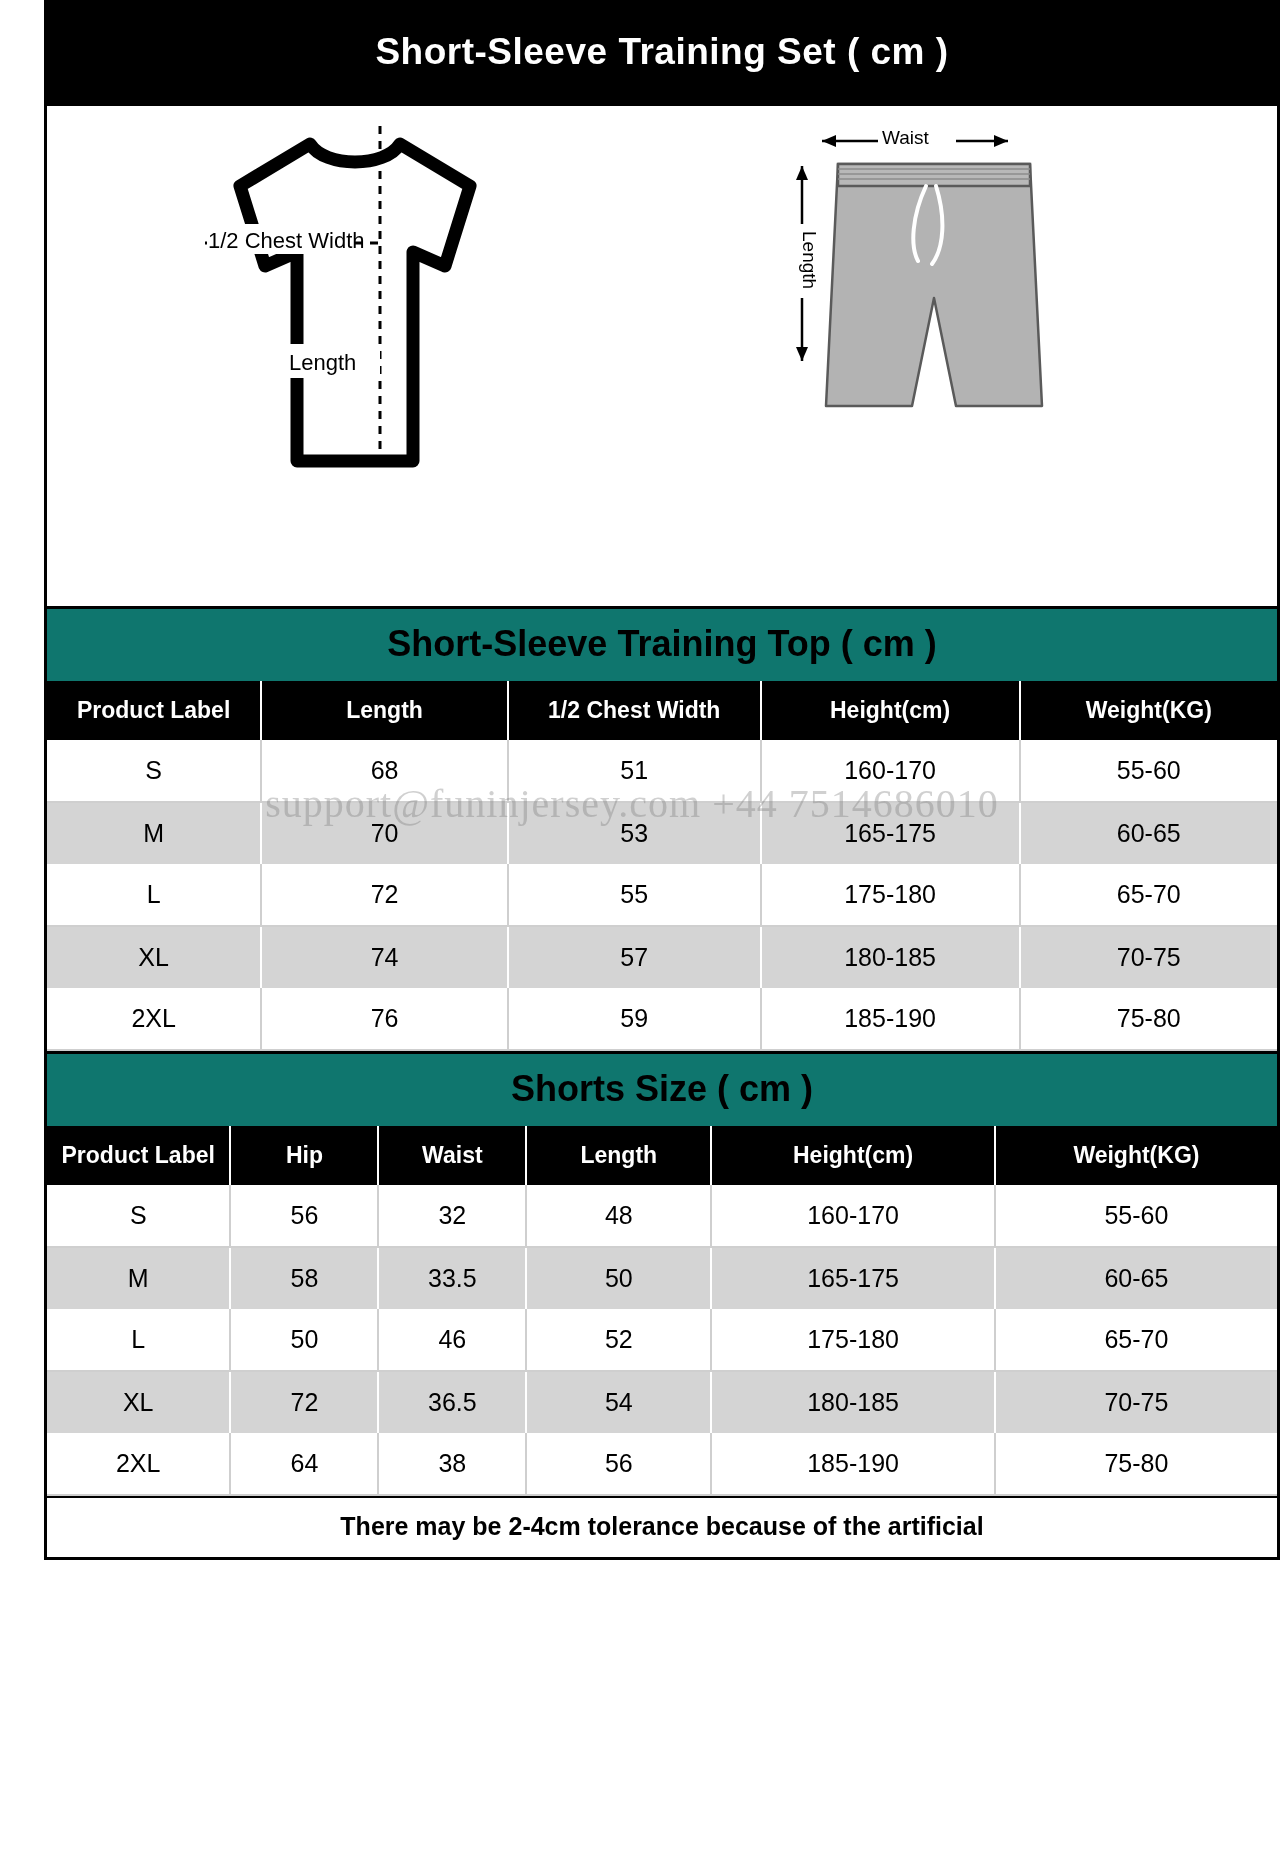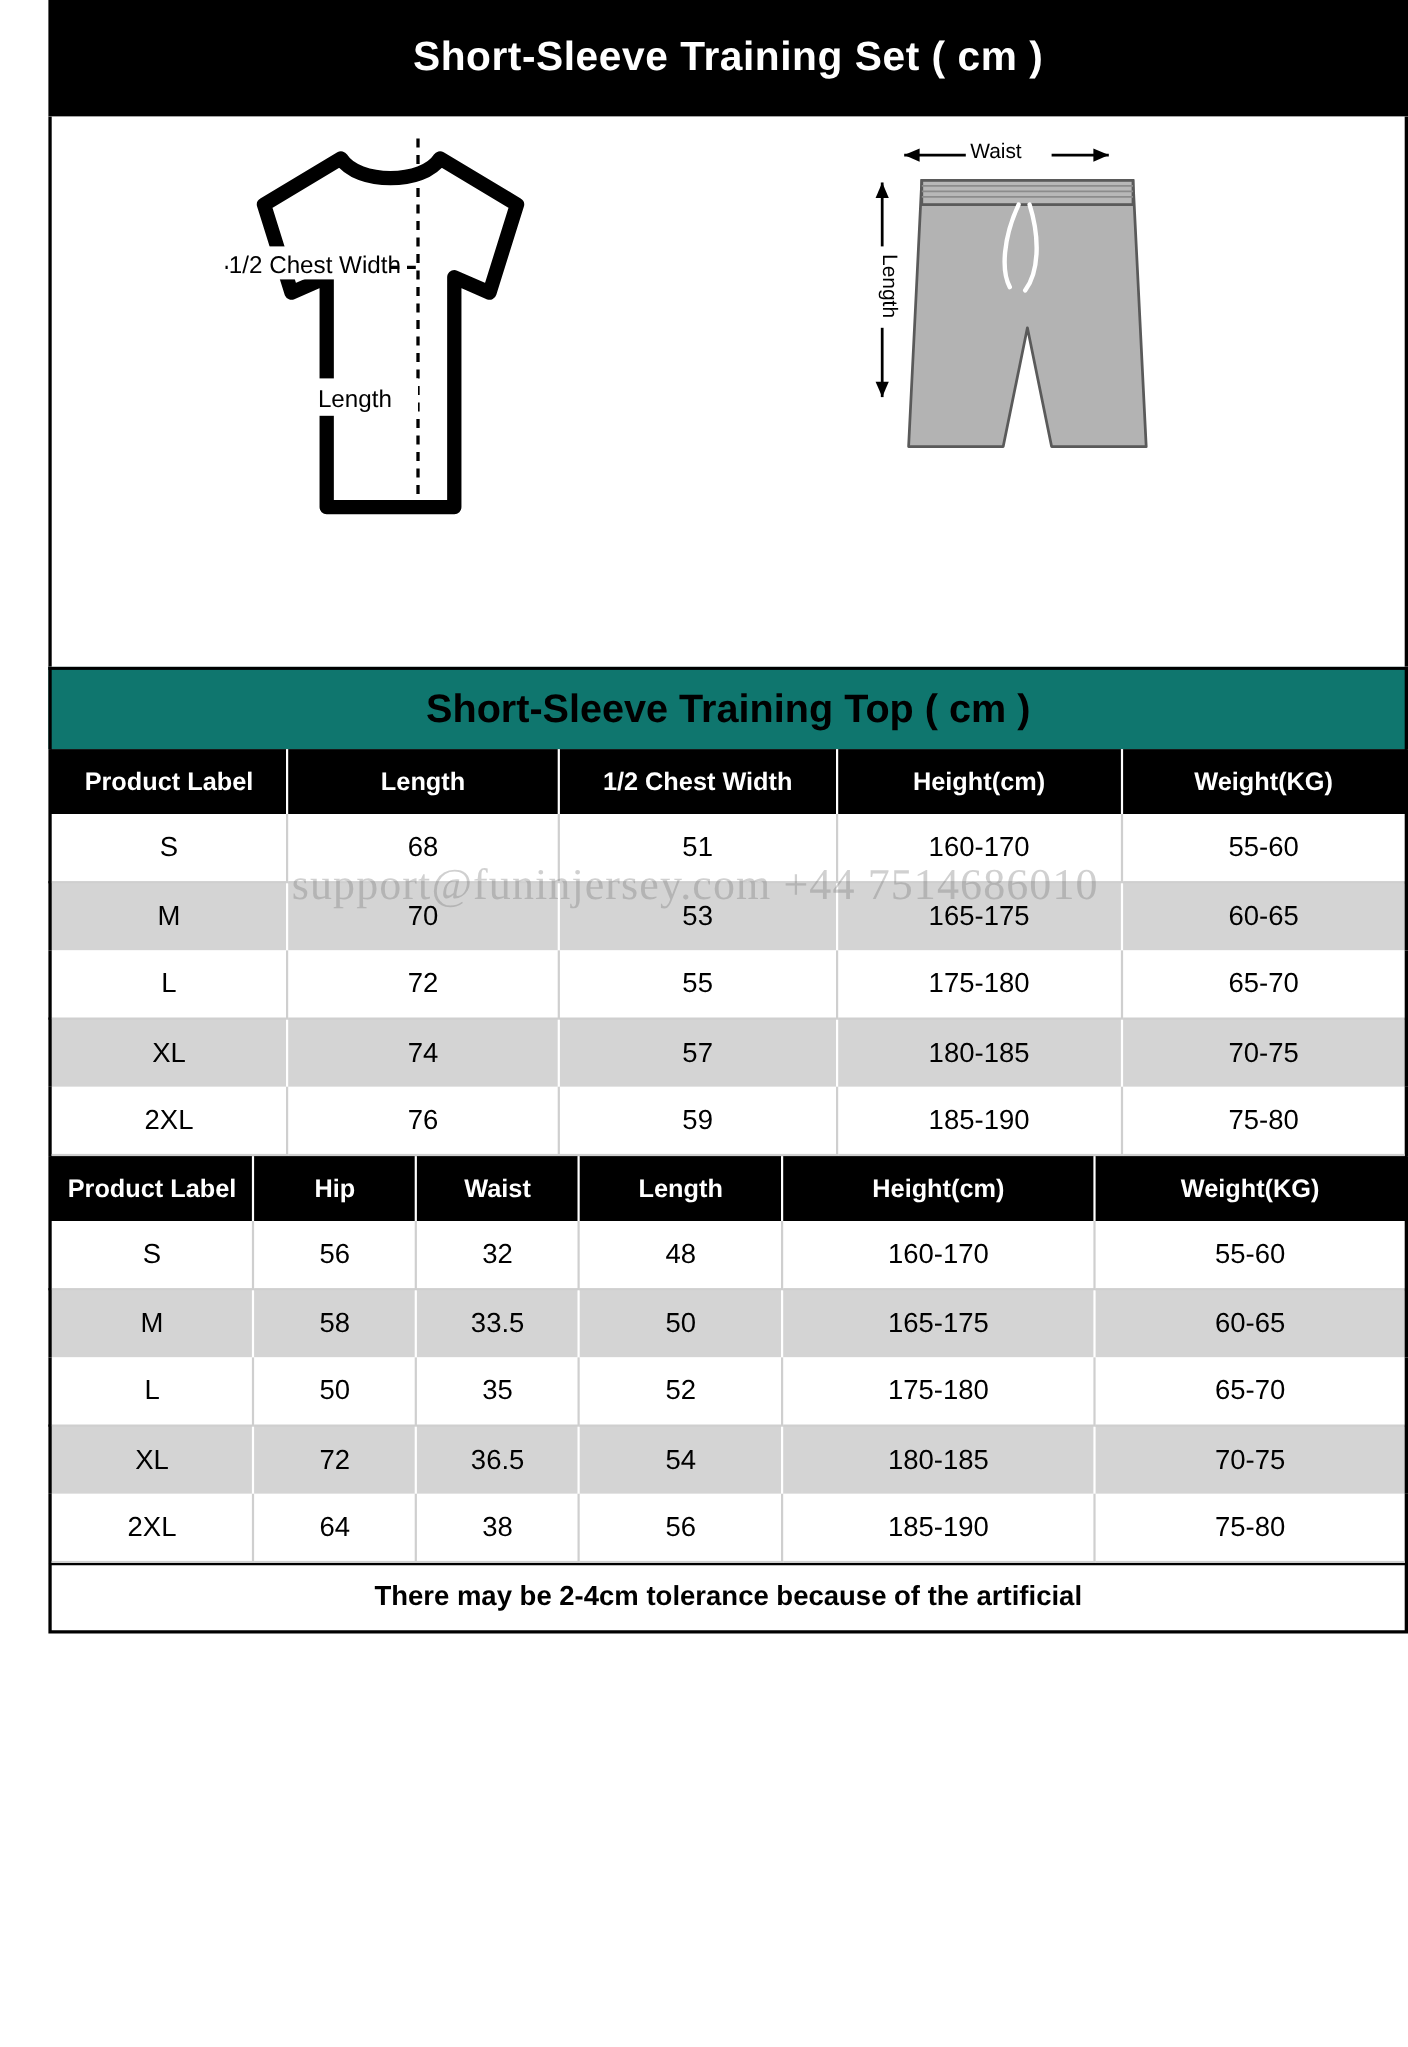--- a/index.html
+++ b/index.html
@@ -245,20 +245,21 @@
       <tr class="plain">
         <td>2XL</td>
         <td>76</td>
         <td>59</td>
         <td>185-190</td>
         <td>75-80</td>
       </tr>
     </tbody>
   </table>
 
+  <div class="section-band">Shorts Size ( cm )</div>
   <table class="size-table">
     <colgroup>
       <col style="width:15%">
         <col style="width:12%">
         <col style="width:12%">
         <col style="width:15%">
         <col style="width:23%">
         <col style="width:23%">
     </colgroup>
     <thead>
@@ -284,21 +285,21 @@
         <td>M</td>
         <td>58</td>
         <td>33.5</td>
         <td>50</td>
         <td>165-175</td>
         <td>60-65</td>
       </tr>
       <tr class="plain">
         <td>L</td>
         <td>50</td>
-        <td>35</td>
+        <td>46</td>
         <td>52</td>
         <td>175-180</td>
         <td>65-70</td>
       </tr>
       <tr class="alt">
         <td>XL</td>
         <td>72</td>
         <td>36.5</td>
         <td>54</td>
         <td>180-185</td>

